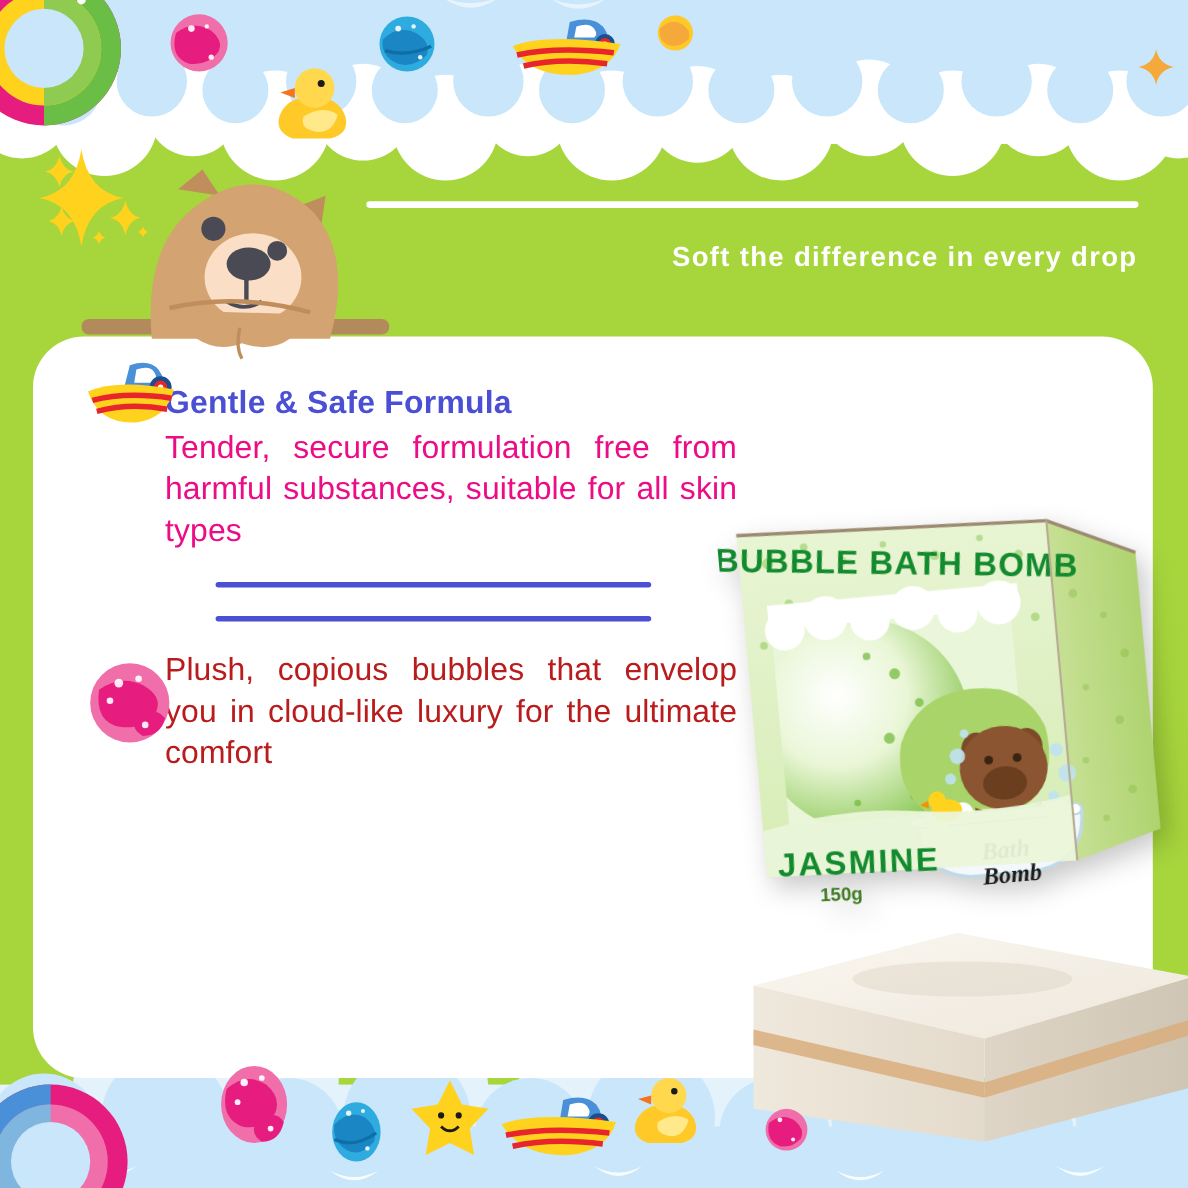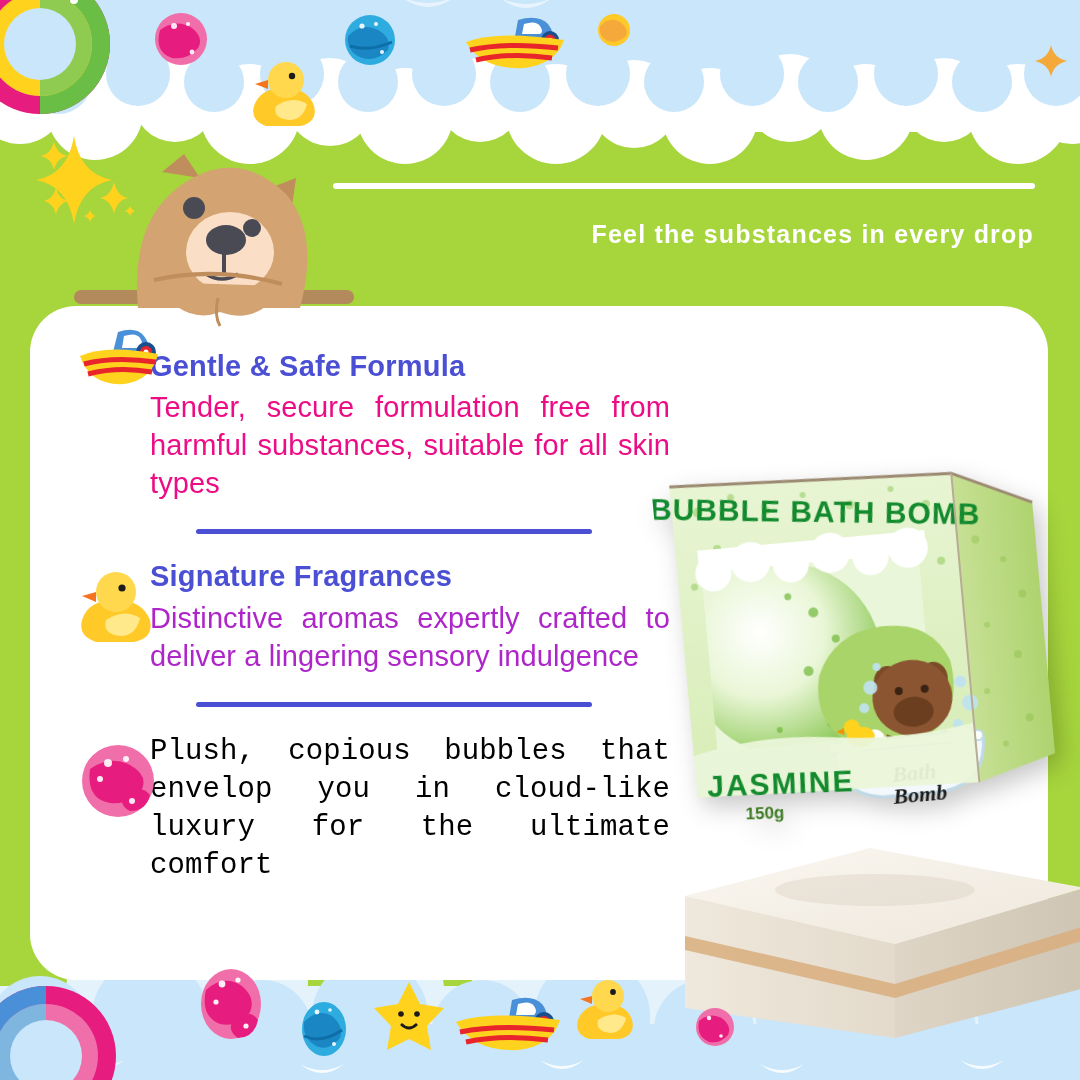--- a/index.html
+++ b/index.html
@@ -91,21 +91,21 @@
   #decor-duck-b{left:572px;top:972px;width:72px;height:74px;}
   #decor-bomb-pink-b2{left:694px;top:1006px;width:42px;height:42px;}
 </style>
 </head>
 <body>
 
 <div class="stage">
 
   <div class="hdr-title">BENEFITS</div>
   <div class="hdr-rule"></div>
-  <div class="hdr-sub">Feel the substances in every drop</div>
+  <div class="hdr-sub">Soft the difference in every drop</div>
 
   <div class="cloudband" id="cloud-top">
     <svg viewBox="0 0 1080 210" preserveAspectRatio="none">
       <defs>
         <clipPath id="ctop">
             <rect x="0" y="0" width="1080" height="210"></rect>
           </clipPath>
       </defs>
       <g clip-path="url(#ctop)">
 
@@ -378,51 +378,38 @@
           <path d="M12 56 q30 -8 72 -2" stroke="#E8252A" stroke-width="5" fill="none"></path>
           <path d="M16 66 q30 -8 64 -2" stroke="#E8252A" stroke-width="5" fill="none"></path>
         </svg>
       </span>
       <h3 class="btitle">Gentle &amp; Safe Formula</h3>
       <p class="bbody" style="color:#EC0D86;">Tender, secure formulation free from harmful substances, suitable for all skin types</p>
     </div>
 
     <div class="divider"></div>
 
-    <div class="bitem">
-      <span class="bicon">
-        <svg viewBox="0 0 92 92">
-          <path d="M10 58 q6 -20 34 -20 q26 0 34 20 q4 18 -16 22 h-38 q-18 -6 -14 -22Z" fill="#FFC928"></path>
-          <circle cx="44" cy="30" r="20" fill="#FFD84D"></circle>
-          <path d="M24 30 l-14 4 l14 6Z" fill="#F4741F"></path>
-          <circle cx="50" cy="26" r="3.6" fill="#1B1B1B"></circle>
-          <path d="M34 58 q18 -12 34 -2 q-4 18 -20 18 q-18 -2 -14 -16Z" fill="#FFE98A"></path>
-        </svg>
-      </span>
-      <h3 class="btitle">Signature Fragrances</h3>
-      <p class="bbody" style="color:#AE25C9;">Distinctive aromas expertly crafted to deliver a lingering sensory indulgence</p>
-    </div>
 
     <div class="divider"></div>
 
     <div class="bitem">
       <span class="bicon">
         <svg viewBox="0 0 92 92">
           <circle cx="46" cy="46" r="36" fill="#F06EA9"></circle>
           <path d="M18 34 q20 -14 40 -4 q18 10 12 24 q-10 16 -32 14 q-24 -4 -20 -34Z" fill="#E61C7E"></path>
           <path d="M52 58 q16 -10 26 2 q-4 16 -20 16 q-12 -6 -6 -18Z" fill="#E61C7E"></path>
           <g fill="#FFFFFF" opacity=".9">
             <circle cx="36" cy="28" r="4"></circle>
               <circle cx="54" cy="24" r="3"></circle>
             <circle cx="28" cy="44" r="3"></circle>
               <circle cx="60" cy="66" r="3"></circle>
           </g>
         </svg>
       </span>
-      <p class="bbody" style="color:#000000;font-family:Liberation Mono, monospace;">Plush, copious bubbles that envelop you in cloud-like luxury for the ultimate comfort</p>
+      <p class="bbody" style="color:#b91c1c;">Plush, copious bubbles that envelop you in cloud-like luxury for the ultimate comfort</p>
     </div>
   </div>
 
   <div class="decor" id="decor-ring-tl">
     <svg viewBox="0 0 180 160">
       <g>
         <circle cx="86" cy="78" r="70" fill="#E61C7E"></circle>
         <path d="M86 8 a70 70 0 0 1 0 140 Z" fill="#6BBE45"></path>
         <circle cx="86" cy="78" r="52" fill="#FFD21E"></circle>
         <path d="M86 26 a52 52 0 0 1 0 104Z" fill="#8FCB50"></path>

